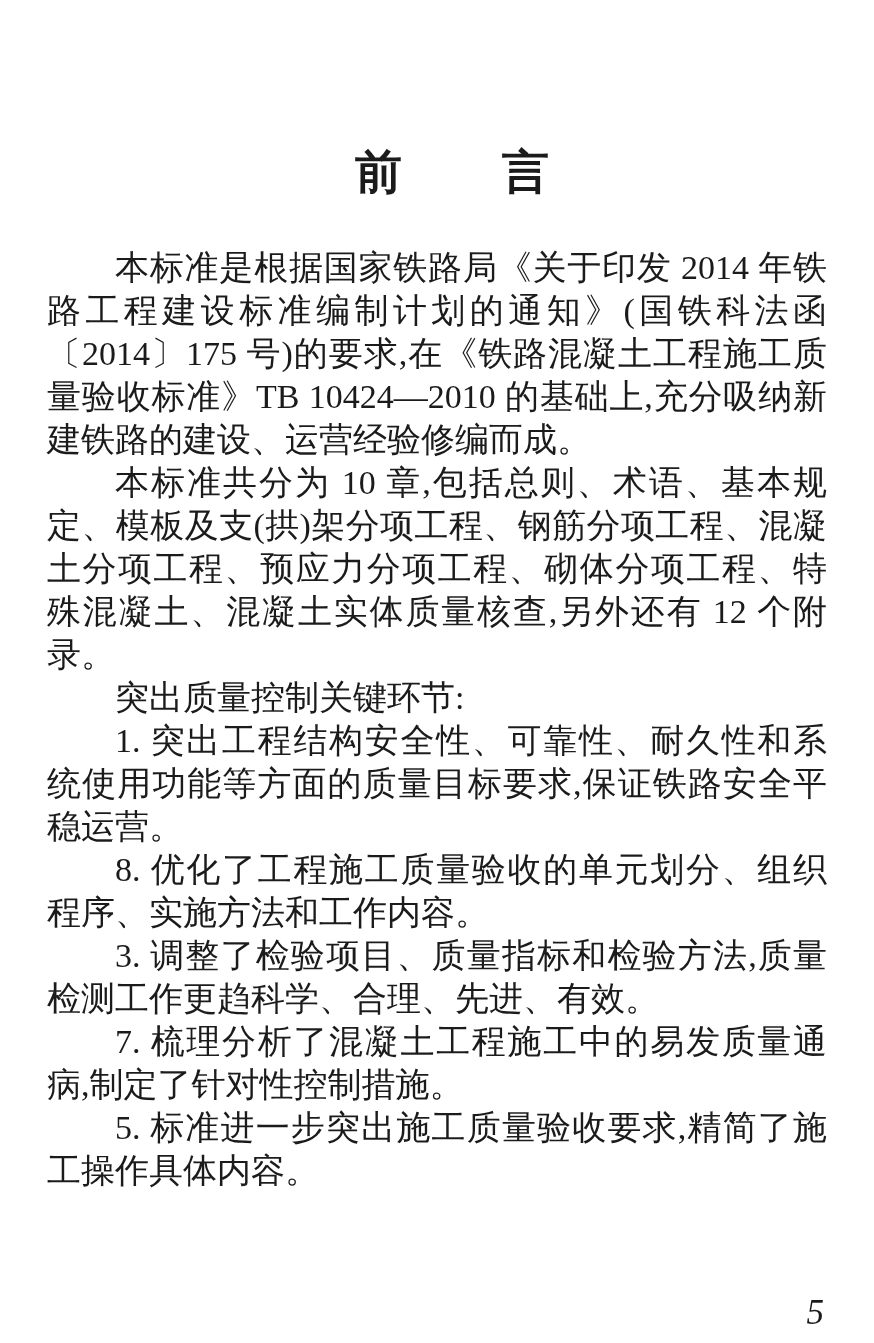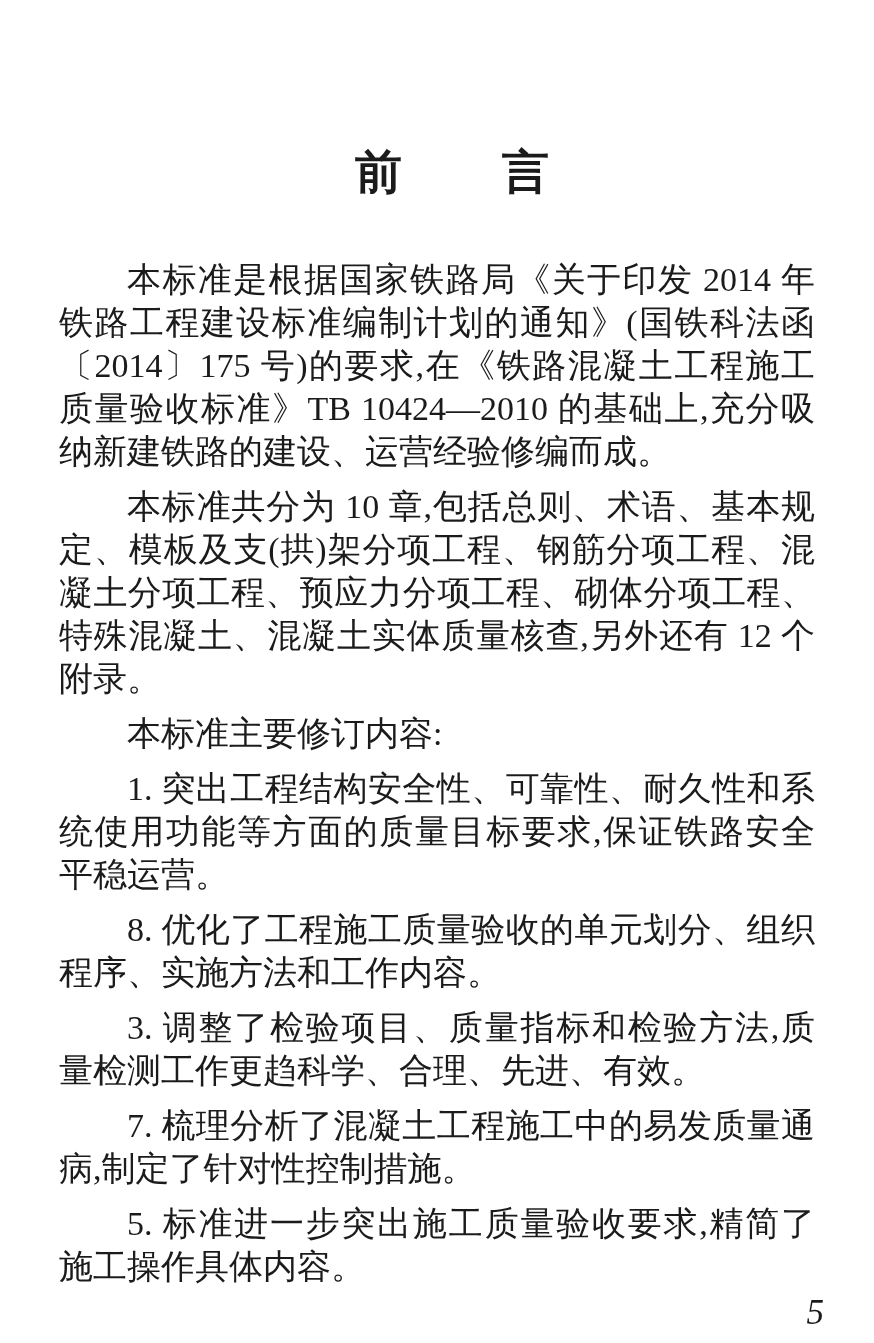--- a/index.html
+++ b/index.html
@@ -33,21 +33,21 @@
     position: absolute;
     top: 246px;
     left: 47px;
     right: 47px;
     font-size: 34px;
     line-height: 43px;
     text-align: justify;
     text-justify: inter-ideograph;
   }
   .para {
-    margin: 12px;
+    margin: 0;
     padding: 0;
     text-indent: 2em;
   }
   .page-number {
     position: absolute;
     right: 50px;
     bottom: 11px;
     font-size: 35px;
     line-height: 1.1;
     font-style: italic;
@@ -56,21 +56,21 @@
 </head>
 <body>
 
 <div class="page">
 
   <h1 class="doc-title">前　　言</h1>
 
   <div class="doc-body">
     <p class="para">本标准是根据国家铁路局《关于印发 2014 年铁路工程建设标准编制计划的通知》(国铁科法函〔2014〕175 号)的要求,在《铁路混凝土工程施工质量验收标准》TB 10424—2010 的基础上,充分吸纳新建铁路的建设、运营经验修编而成。</p>
     <p class="para">本标准共分为 10 章,包括总则、术语、基本规定、模板及支(拱)架分项工程、钢筋分项工程、混凝土分项工程、预应力分项工程、砌体分项工程、特殊混凝土、混凝土实体质量核查,另外还有 12 个附录。</p>
-    <p class="para">本标准主要修订内容:</p>
+    <p class="para">突出质量控制关键环节:</p>
     <p class="para">1. 突出工程结构安全性、可靠性、耐久性和系统使用功能等方面的质量目标要求,保证铁路安全平稳运营。</p>
     <p class="para">8. 优化了工程施工质量验收的单元划分、组织程序、实施方法和工作内容。</p>
     <p class="para">3. 调整了检验项目、质量指标和检验方法,质量检测工作更趋科学、合理、先进、有效。</p>
     <p class="para">7. 梳理分析了混凝土工程施工中的易发质量通病,制定了针对性控制措施。</p>
     <p class="para">5. 标准进一步突出施工质量验收要求,精简了施工操作具体内容。</p>
 
   </div>
 
   <div class="page-number">5</div>
 

